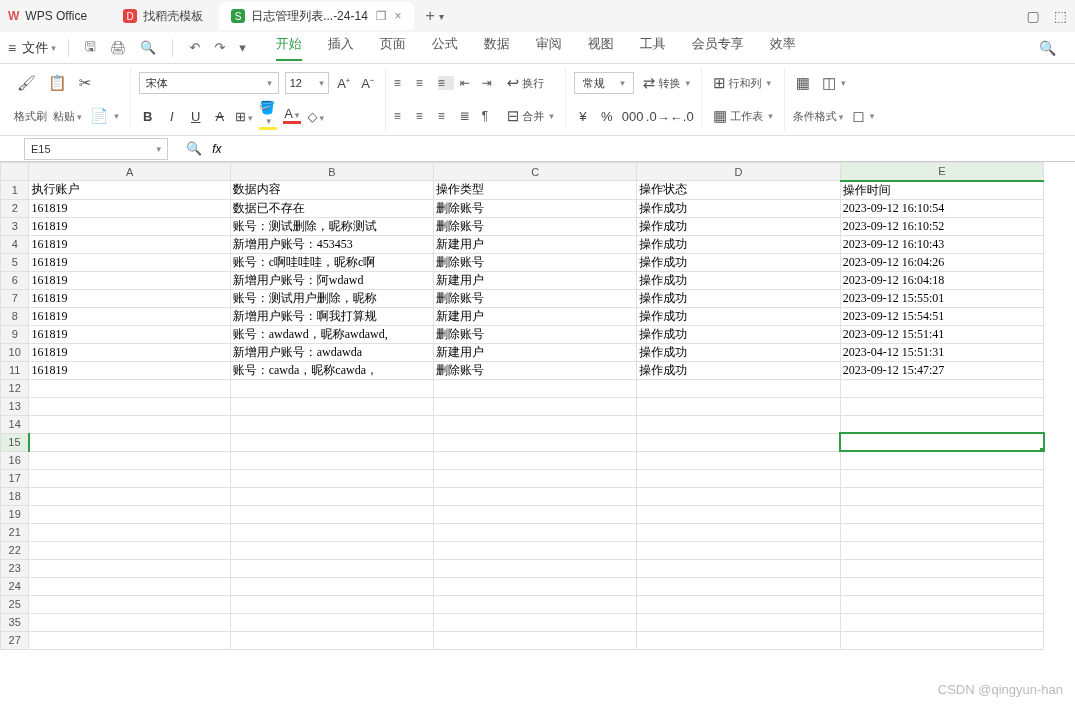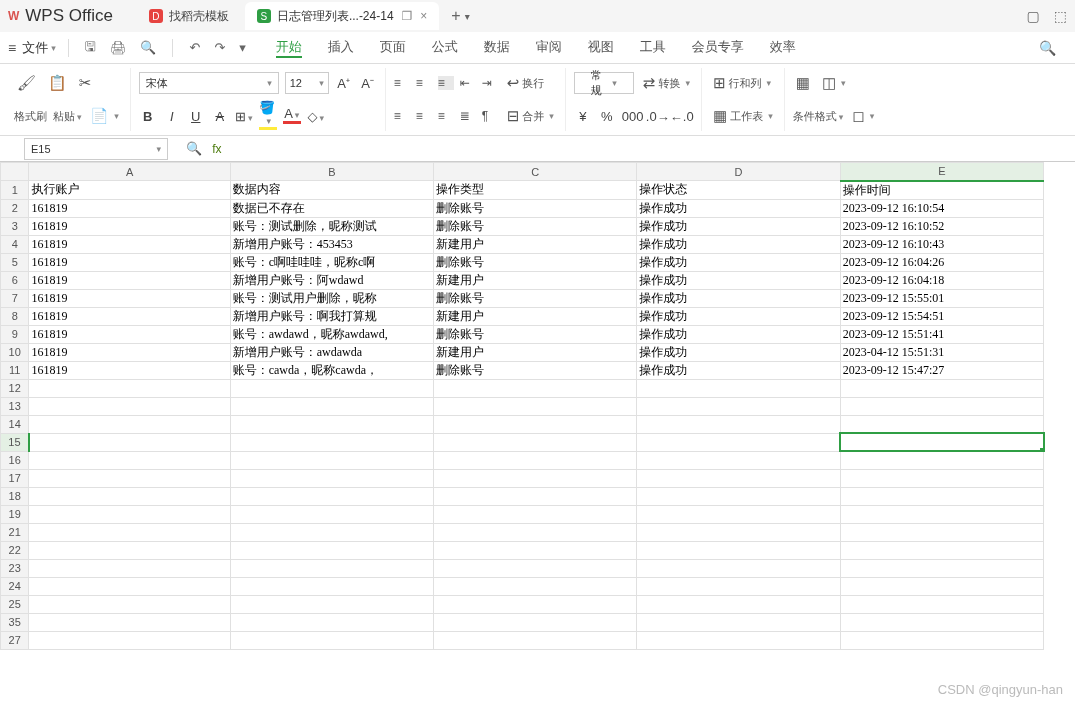--- a/index.html
+++ b/index.html
@@ -1,67 +1,67 @@
 <!DOCTYPE html>
 <html><head>
 <meta charset="utf-8">
 <style>
 * { box-sizing: border-box; margin: 0; padding: 0; font-family: "Microsoft YaHei", sans-serif; }
 body { width: 1075px; height: 713px; background: #fff; font-size: 12px; color: #333; overflow: hidden; position: relative; }
 
 
 .titlebar { height: 32px; background: #f5f5f5; display: flex; align-items: center; padding: 0 8px; }
 .titlebar .wps-logo { color: #d9534f; font-weight: bold; font-size: 12px; margin-right: 6px; }
-.titlebar .app-name { font-size: 17px; margin-right: 24px; }
+.titlebar .app-name { font-size: 12px; margin-right: 24px; }
 .tab { display: flex; align-items: center; height: 28px; padding: 0 12px; border-radius: 6px 6px 0 0; margin-right: 4px; cursor: pointer; }
 .tab.docer { color: #444; }
 .tab.docer .ico { width: 14px; height: 14px; background: #e64340; border-radius: 3px; margin-right: 6px; display:inline-flex;align-items:center;justify-content:center;color:#fff;font-size:10px;}
 .tab.file { background: #fff; }
 .tab.file .ico { width: 14px; height: 14px; background: #2f9e44; border-radius: 3px; margin-right: 6px; color:#fff; display:inline-flex;align-items:center;justify-content:center;font-size:10px;}
 .tab .close { margin-left: 8px; color: #888; }
 .tab .wind { margin-left: 8px; color: #888; }
 .titlebar .add { margin-left: 8px; font-size: 16px; color: #666; cursor: pointer; }
 .titlebar .spacer { flex: 1; }
 .titlebar .tr-icons { display: flex; gap: 14px; color: #666; font-size: 14px; }
 
 
 .menubar { height: 32px; background: #fff; border-bottom: 1px solid #ddd; display: flex; align-items: center; padding: 0 8px; gap: 6px; }
 .menubar .hamb { font-size: 14px; color: #555; cursor:pointer; }
 .menubar .file-menu { font-size: 13px; color: #333; cursor: pointer; display:flex;align-items:center;gap:3px;}
 .menubar .sep { width: 1px; height: 18px; background: #ddd; margin: 0 6px; }
 .menubar .ico-btn { color: #666; font-size: 13px; cursor: pointer; padding: 0 4px; }
 .menubar .menus { display: flex; gap: 26px; margin-left: 20px; }
-.menubar .menus span { font-size: 13px; color: #555; cursor: pointer; }
+.menubar .menus span { font-size: 13px; color: #555; cursor: pointer; padding-bottom: 6px; }
 .menubar .menus span.active { color: #2f9e44; border-bottom: 2px solid #2f9e44; font-weight: 500; }
 .menubar .search-ico { margin-left: auto; margin-right: 10px; color: #666; font-size: 14px; }
 
 
 .ribbon { height: 72px; background: #fff; border-bottom: 1px solid #ddd; display: flex; padding: 4px 6px; }
 .rgroup { display: flex; flex-direction: column; justify-content: space-between; padding: 0 8px; border-right: 1px solid #eee; }
 .rgroup.noborder { border-right: none; }
 .rrow { display: flex; align-items: center; gap: 6px; height: 30px; }
 .rbtn { display: flex; align-items: center; gap: 3px; font-size: 11px; color: #555; cursor: pointer; padding: 2px 3px; }
 .rbtn .ico { font-size: 15px; }
 .rlabel { font-size: 11px; color: #555; text-align: center; }
 .fontname { width: 140px; height: 22px; border: 1px solid #ccc; font-size: 11px; padding: 0 6px; display:flex;align-items:center;justify-content:space-between; }
 .fontsize { width: 44px; height: 22px; border: 1px solid #ccc; font-size: 11px; padding: 0 4px; display:flex;align-items:center;justify-content:space-between;}
 .dd::after { content: "▾"; font-size: 9px; color: #888; margin-left: 2px; }
 .fmt-btn { width: 18px; text-align: center; font-size: 13px; color: #444; cursor:pointer;}
 .B { font-weight: bold; } .I { font-style: italic; } .U { text-decoration: underline; } .S { text-decoration: line-through; }
 .color-fill { border-bottom: 3px solid #ffeb3b; padding-bottom:0; line-height:12px;}
 .color-font { border-bottom: 3px solid #e53935; padding-bottom:0; line-height:12px;}
 .align-ico { width:16px; font-size:12px; color:#555; cursor:pointer;}
-.numfmt { width:60px; height:22px; border:1px solid #ccc; font-size:11px; padding:0 16px; display:flex;align-items:center;justify-content:space-between;}
+.numfmt { width:60px; height:22px; border:1px solid #ccc; font-size:11px; padding:0 8px; display:flex;align-items:center;justify-content:space-between;}
 
 
 .fxbar { height: 26px; display: flex; align-items: center; border-bottom: 1px solid #ccc; }
 .namebox { width: 144px; height: 22px; margin: 0 8px 0 24px; border: 1px solid #ccc; display:flex; align-items:center; padding:0 6px; font-size:11px; justify-content:space-between;}
 .namebox span.dd-arr { color:#888; font-size:9px; }
 .fxbar .zoom-ico { color:#777; margin: 0 10px; font-size:13px;}
-.fxbar .fx { color:#4d7c0f; font-size:12px; margin-right:8px;}
+.fxbar .fx { font-style: italic; color:#000000; font-size:12px; margin-right:8px;}
 .fxbar .formula-input { flex:1; height:22px; border:none; font-size:11px; }
 
 
 .grid-wrap { position: relative; height: 520px; overflow: hidden; }
 table.sheet { border-collapse: collapse; table-layout: fixed; width: 1044px; }
 .sheet th, .sheet td { border: 1px solid #e0e0e0; height: 18px; font-size: 12px; font-family: SimSun, serif; color:#000; overflow:hidden; white-space:nowrap; }
 .sheet thead th { background: #f3f3f3; font-weight: normal; color:#555; font-family: Arial,sans-serif; font-size:11px; text-align:center;}
 .sheet .rowhdr { width: 28px; background:#f3f3f3; text-align:center; color:#555; font-family:Arial,sans-serif; font-size:11px;}
 .sheet td { padding: 0 2px; text-align:left; }
 .colA { width: 198px; } .colB { width: 200px; } .colC { width: 200px; } .colD { width: 200px; } .colE { width: 200px; }

